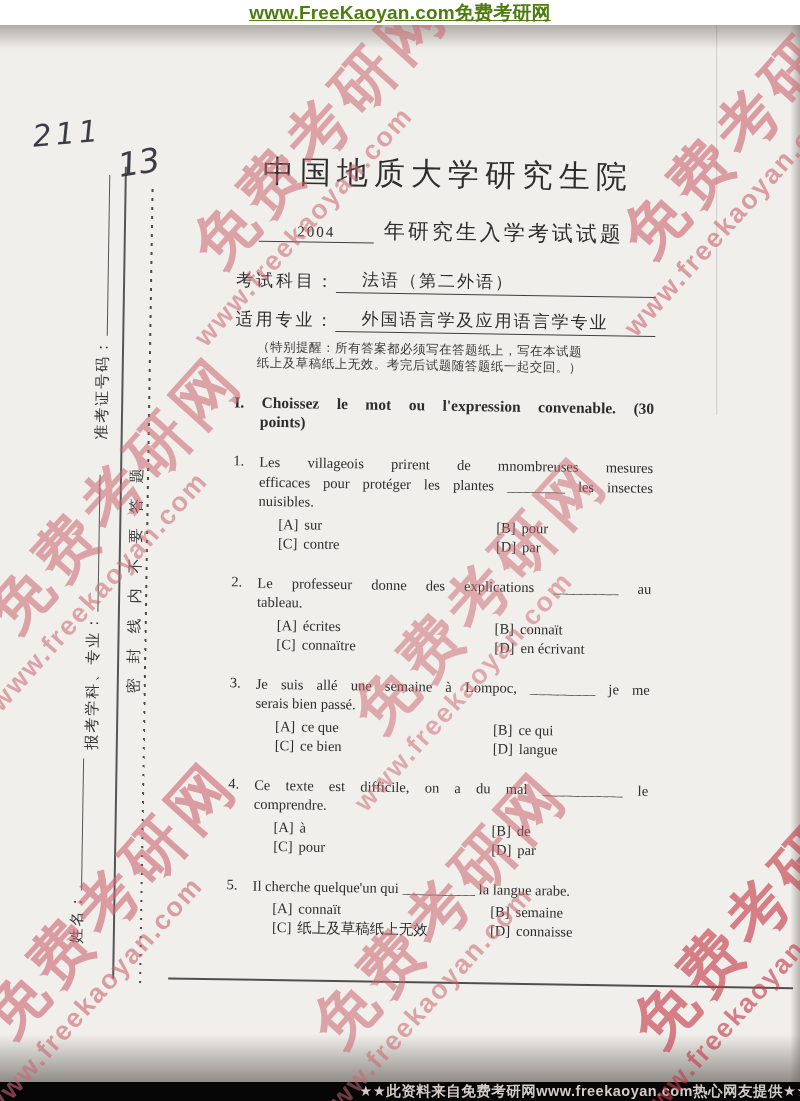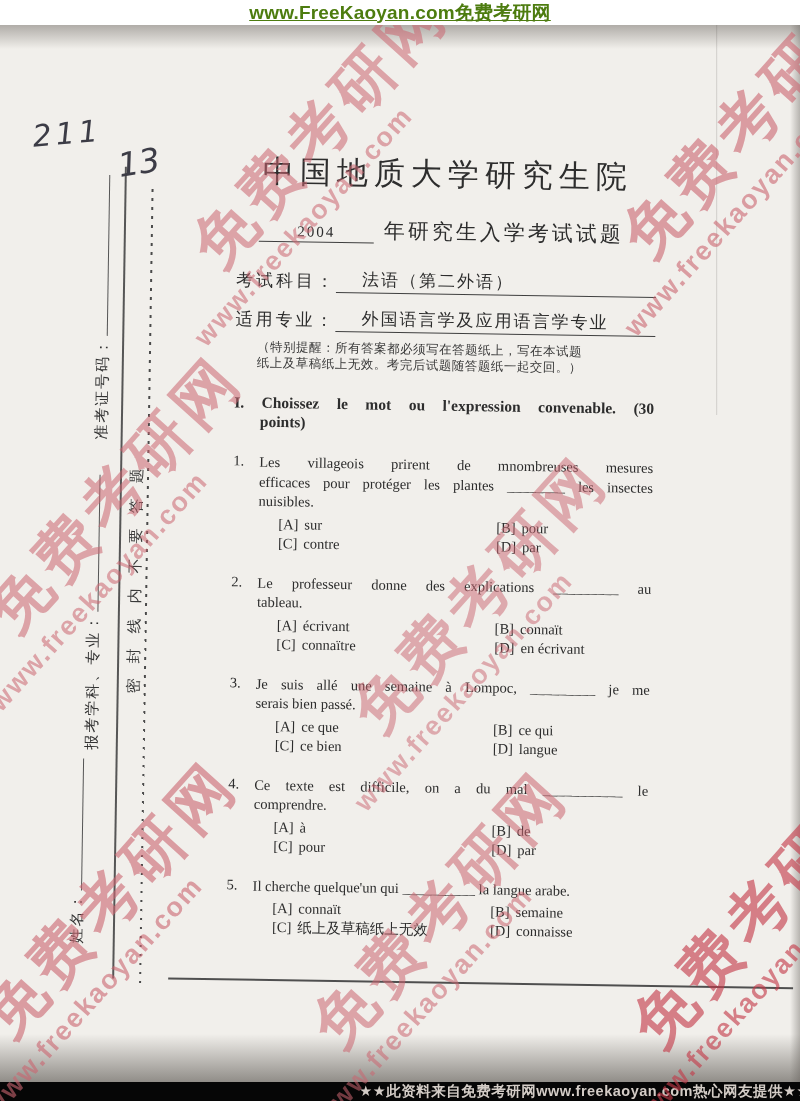--- a/index.html
+++ b/index.html
@@ -154,21 +154,21 @@
                   <div class="opt"><span class="k">[D]</span><span class="t">par</span></div>
                 </div>
               </div>
             </div>
             <div class="q">
               <div class="qn">2.</div>
               <div class="qb">
                 <div class="ql j">Le professeur donne des explications _________ au</div>
                 <div class="ql">tableau.</div>
                 <div class="opts">
-                  <div class="opt"><span class="k">[A]</span><span class="t">écrivant</span></div>
+                  <div class="opt"><span class="k">[A]</span><span class="t">écrites</span></div>
                   <div class="opt"><span class="k">[B]</span><span class="t">connaït</span></div>
                   <div class="opt"><span class="k">[C]</span><span class="t">connaïtre</span></div>
                   <div class="opt"><span class="k">[D]</span><span class="t">en écrivant</span></div>
                 </div>
               </div>
             </div>
             <div class="q">
               <div class="qn">3.</div>
               <div class="qb">
                 <div class="ql j">Je suis allé une semaine à Lompoc, _________ je me</div>

